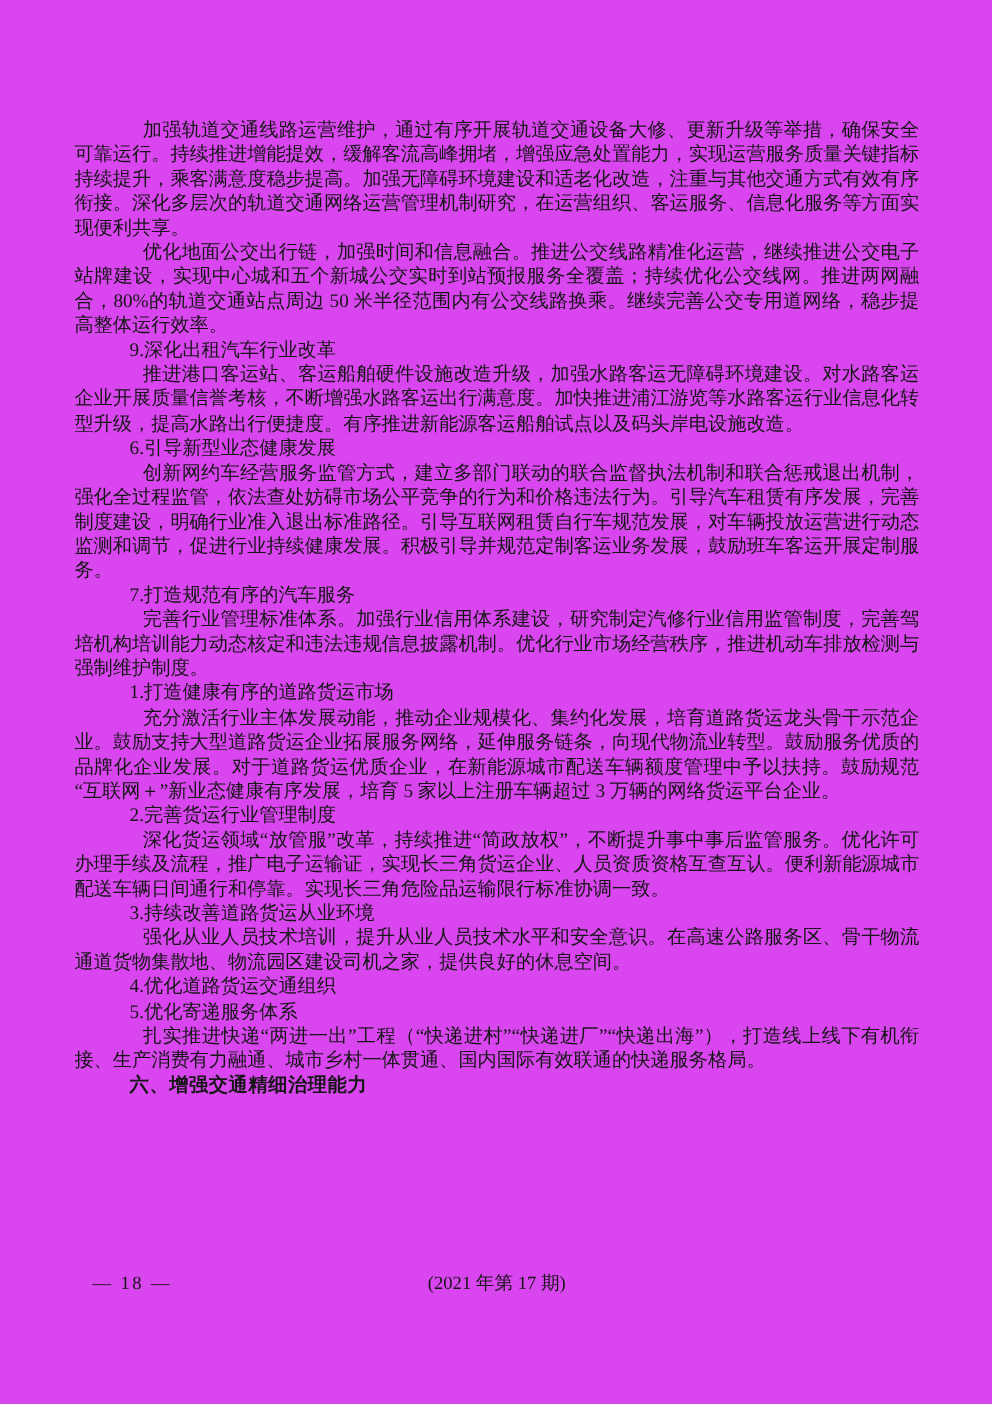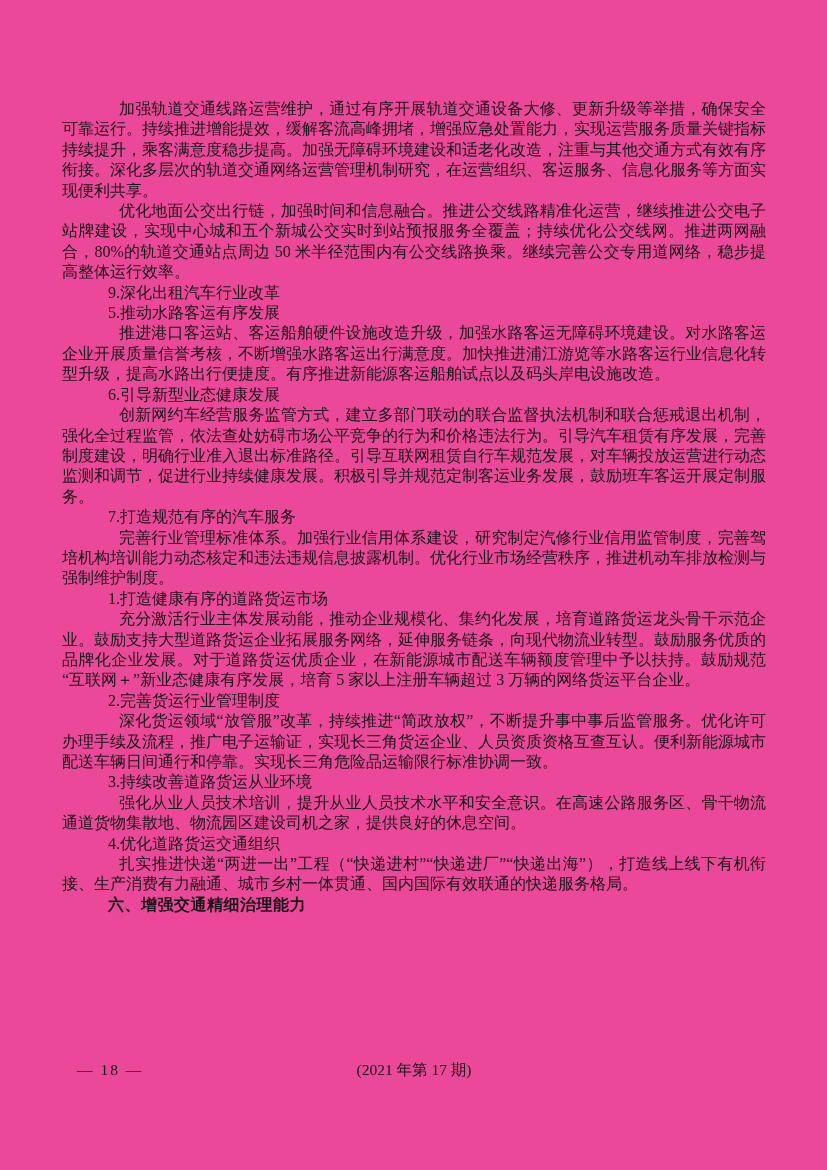--- a/index.html
+++ b/index.html
@@ -4,21 +4,21 @@
 <style>
   html, body {
     margin: 0;
     padding: 0;
     background: #ffffff;
   }
   .page {
     position: relative;
     width: 827px;
     height: 1170px;
-    background: #ec4899;
+    background: #d946ef;
     overflow: hidden;
     font-family: "Liberation Serif", "DejaVu Serif", serif;
     color: #161616;
   }
   .content {
     position: absolute;
     left: 62px;
     top: 99px;
     width: 704px;
     font-size: 16px;
@@ -65,33 +65,33 @@
 </style>
 </head>
 <body>
 
 <div class="page">
 
   <div class="content">
     <p class="para">加强轨道交通线路运营维护，通过有序开展轨道交通设备大修、更新升级等举措，确保安全可靠运行。持续推进增能提效，缓解客流高峰拥堵，增强应急处置能力，实现运营服务质量关键指标持续提升，乘客满意度稳步提高。加强无障碍环境建设和适老化改造，注重与其他交通方式有效有序衔接。深化多层次的轨道交通网络运营管理机制研究，在运营组织、客运服务、信息化服务等方面实现便利共享。</p>
     <p class="para">优化地面公交出行链，加强时间和信息融合。推进公交线路精准化运营，继续推进公交电子站牌建设，实现中心城和五个新城公交实时到站预报服务全覆盖；持续优化公交线网。推进两网融合，80%的轨道交通站点周边 50 米半径范围内有公交线路换乘。继续完善公交专用道网络，稳步提高整体运行效率。</p>
     <p class="h">9.深化出租汽车行业改革</p>
-    <p class="h">5.推动水路客运有序发展</p>
     <p class="para">推进港口客运站、客运船舶硬件设施改造升级，加强水路客运无障碍环境建设。对水路客运企业开展质量信誉考核，不断增强水路客运出行满意度。加快推进浦江游览等水路客运行业信息化转型升级，提高水路出行便捷度。有序推进新能源客运船舶试点以及码头岸电设施改造。</p>
     <p class="h">6.引导新型业态健康发展</p>
     <p class="para">创新网约车经营服务监管方式，建立多部门联动的联合监督执法机制和联合惩戒退出机制，强化全过程监管，依法查处妨碍市场公平竞争的行为和价格违法行为。引导汽车租赁有序发展，完善制度建设，明确行业准入退出标准路径。引导互联网租赁自行车规范发展，对车辆投放运营进行动态监测和调节，促进行业持续健康发展。积极引导并规范定制客运业务发展，鼓励班车客运开展定制服务。</p>
     <p class="h">7.打造规范有序的汽车服务</p>
     <p class="para">完善行业管理标准体系。加强行业信用体系建设，研究制定汽修行业信用监管制度，完善驾培机构培训能力动态核定和违法违规信息披露机制。优化行业市场经营秩序，推进机动车排放检测与强制维护制度。</p>
     <p class="h">1.打造健康有序的道路货运市场</p>
     <p class="para">充分激活行业主体发展动能，推动企业规模化、集约化发展，培育道路货运龙头骨干示范企业。鼓励支持大型道路货运企业拓展服务网络，延伸服务链条，向现代物流业转型。鼓励服务优质的品牌化企业发展。对于道路货运优质企业，在新能源城市配送车辆额度管理中予以扶持。鼓励规范“互联网＋”新业态健康有序发展，培育 5 家以上注册车辆超过 3 万辆的网络货运平台企业。</p>
     <p class="h">2.完善货运行业管理制度</p>
     <p class="para">深化货运领域“放管服”改革，持续推进“简政放权”，不断提升事中事后监管服务。优化许可办理手续及流程，推广电子运输证，实现长三角货运企业、人员资质资格互查互认。便利新能源城市配送车辆日间通行和停靠。实现长三角危险品运输限行标准协调一致。</p>
     <p class="h">3.持续改善道路货运从业环境</p>
     <p class="para">强化从业人员技术培训，提升从业人员技术水平和安全意识。在高速公路服务区、骨干物流通道货物集散地、物流园区建设司机之家，提供良好的休息空间。</p>
     <p class="h">4.优化道路货运交通组织</p>
+    <p class="h">5.优化寄递服务体系</p>
     <p class="para">扎实推进快递“两进一出”工程（“快递进村”“快递进厂”“快递出海”），打造线上线下有机衔接、生产消费有力融通、城市乡村一体贯通、国内国际有效联通的快递服务格局。</p>
     <p class="h bold">六、增强交通精细治理能力</p>
   </div>
 
   <div class="footer">
     <span class="page-num">— 18 —</span>
     <span class="issue">(2021 年第 17 期)</span>
   </div>
 
 </div>

